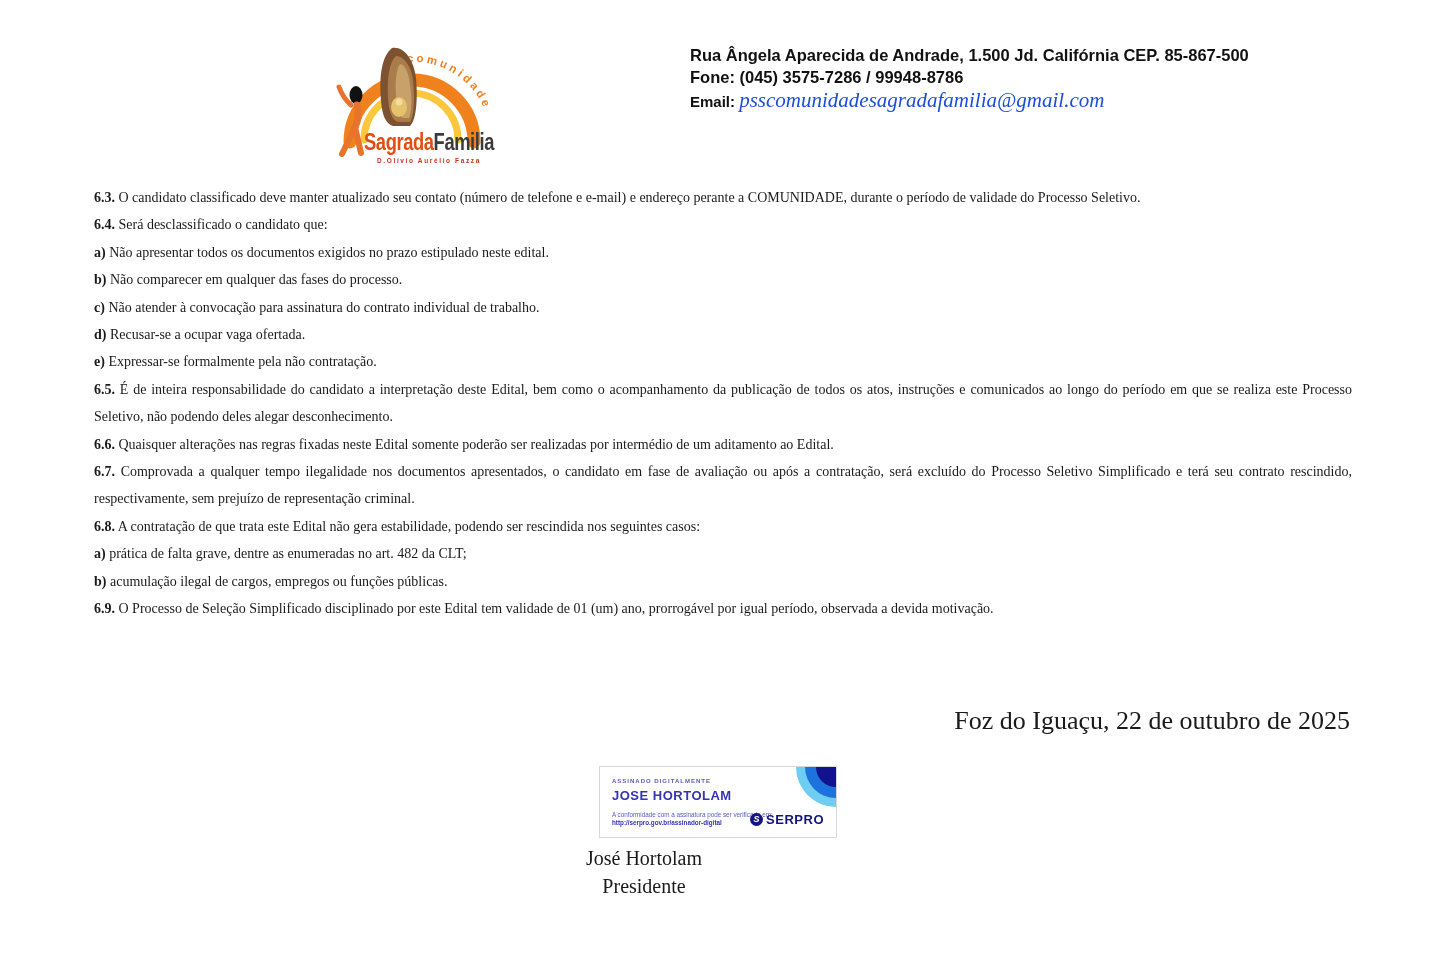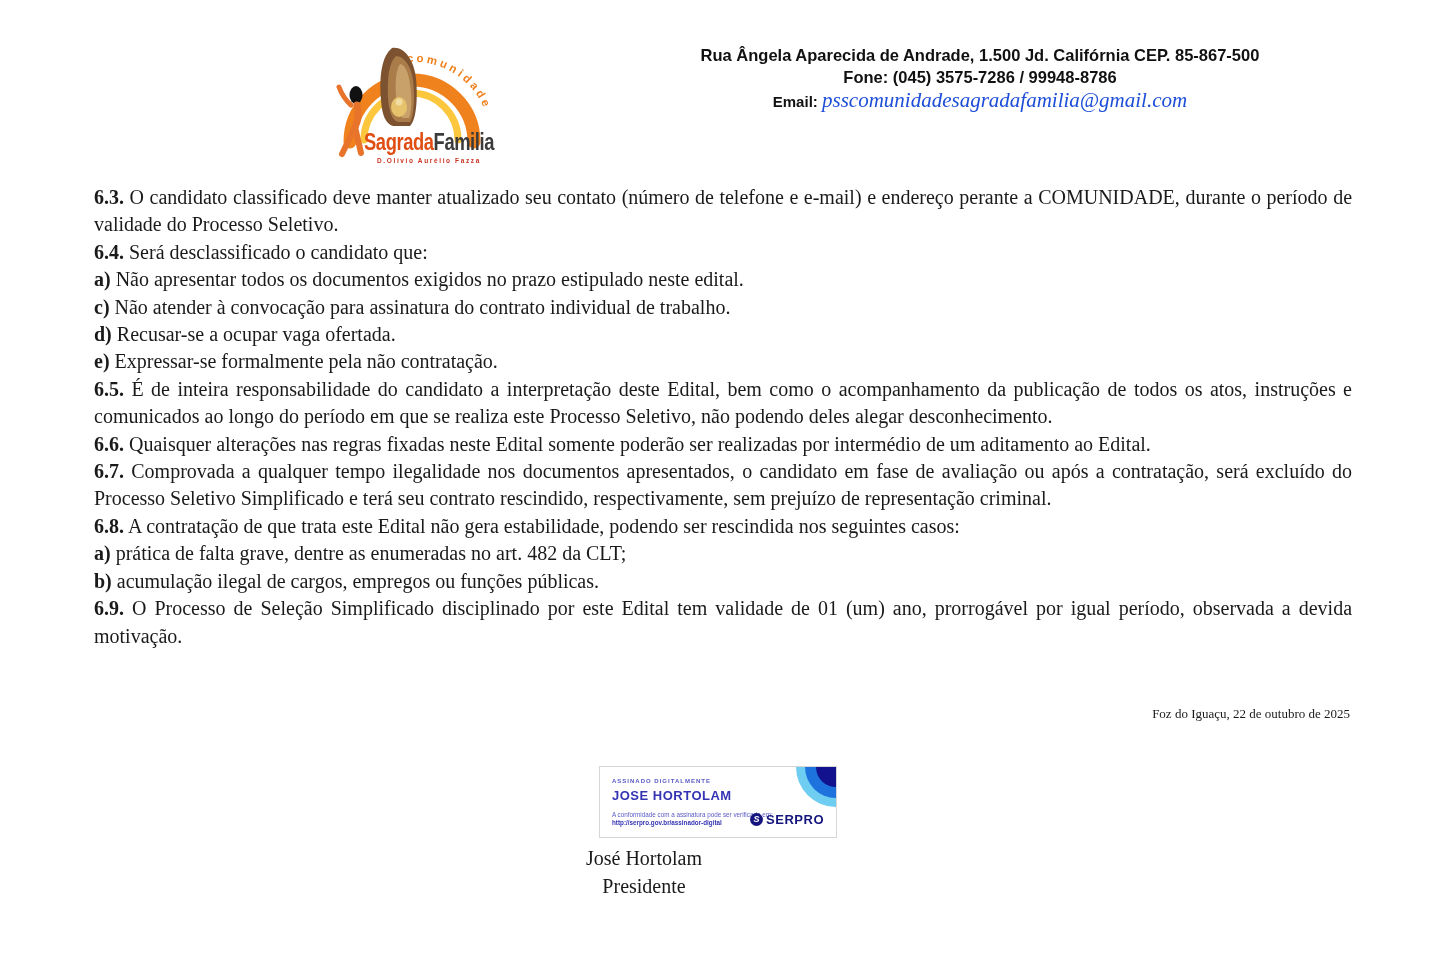--- a/index.html
+++ b/index.html
@@ -9,42 +9,42 @@
     background:#ffffff;
     font-family:"Liberation Serif", serif;
     color:#1a1a1a;
     overflow:hidden;
   }
 
   
   .logo-wrap{position:absolute;left:330px;top:30px;width:176px;height:140px;}
   .contact{
     position:absolute;left:690px;top:44px;width:580px;
-    text-align:center;
+    text-align:left;
     font-family:"Liberation Sans", sans-serif;
     font-weight:bold;font-size:16.5px;line-height:22px;color:#111;
   }
   .contact .email-row{font-size:15px;margin-top:1px;}
   .contact .email-addr{
     font-family:"Liberation Serif", serif;
     font-style:italic;font-weight:normal;font-size:21px;color:#1d4ed8;
   }
 
   
   .body-text{
     position:absolute;left:94px;top:184px;width:1258px;
-    font-size:20px;line-height:27.4px;text-align:justify;
+    font-size:14px;line-height:27.4px;text-align:justify;
   }
   .body-text p{margin:0;}
   .body-text b{font-weight:bold;}
 
   
   .date-line{
     position:absolute;right:86px;top:706px;
-    font-size:13px;text-align:right;
+    font-size:26px;text-align:right;
   }
 
   
   .stamp{
     position:absolute;left:599px;top:766px;width:236px;height:70px;
     background:#ffffff;border:1px solid #d7d7d7;
     font-family:"Liberation Sans", sans-serif;
     overflow:hidden;
   }
   .stamp .corner{position:absolute;top:0;right:0;border-bottom-left-radius:100%;}
@@ -136,20 +136,21 @@
   </div>
 
   <div class="body-text">
 
       <p><b>6.3.</b> <span>O candidato classificado deve manter atualizado seu contato (número de telefone e e-mail) e endereço perante a COMUNIDADE, durante o período de validade do Processo Seletivo.</span></p>
 
       <p><b>6.4.</b> <span>Será desclassificado o candidato que:</span></p>
 
       <p><b>a)</b> <span>Não apresentar todos os documentos exigidos no prazo estipulado neste edital.</span></p>
 
+      <p><b>b)</b> <span>Não comparecer em qualquer das fases do processo.</span></p>
 
       <p><b>c)</b> <span>Não atender à convocação para assinatura do contrato individual de trabalho.</span></p>
 
       <p><b>d)</b> <span>Recusar-se a ocupar vaga ofertada.</span></p>
 
       <p><b>e)</b> <span>Expressar-se formalmente pela não contratação.</span></p>
 
       <p><b>6.5.</b> <span>É de inteira responsabilidade do candidato a interpretação deste Edital, bem como o acompanhamento da publicação de todos os atos, instruções e comunicados ao longo do período em que se realiza este Processo Seletivo, não podendo deles alegar desconhecimento.</span></p>
 
       <p><b>6.6.</b> <span>Quaisquer alterações nas regras fixadas neste Edital somente poderão ser realizadas por intermédio de um aditamento ao Edital.</span></p>

